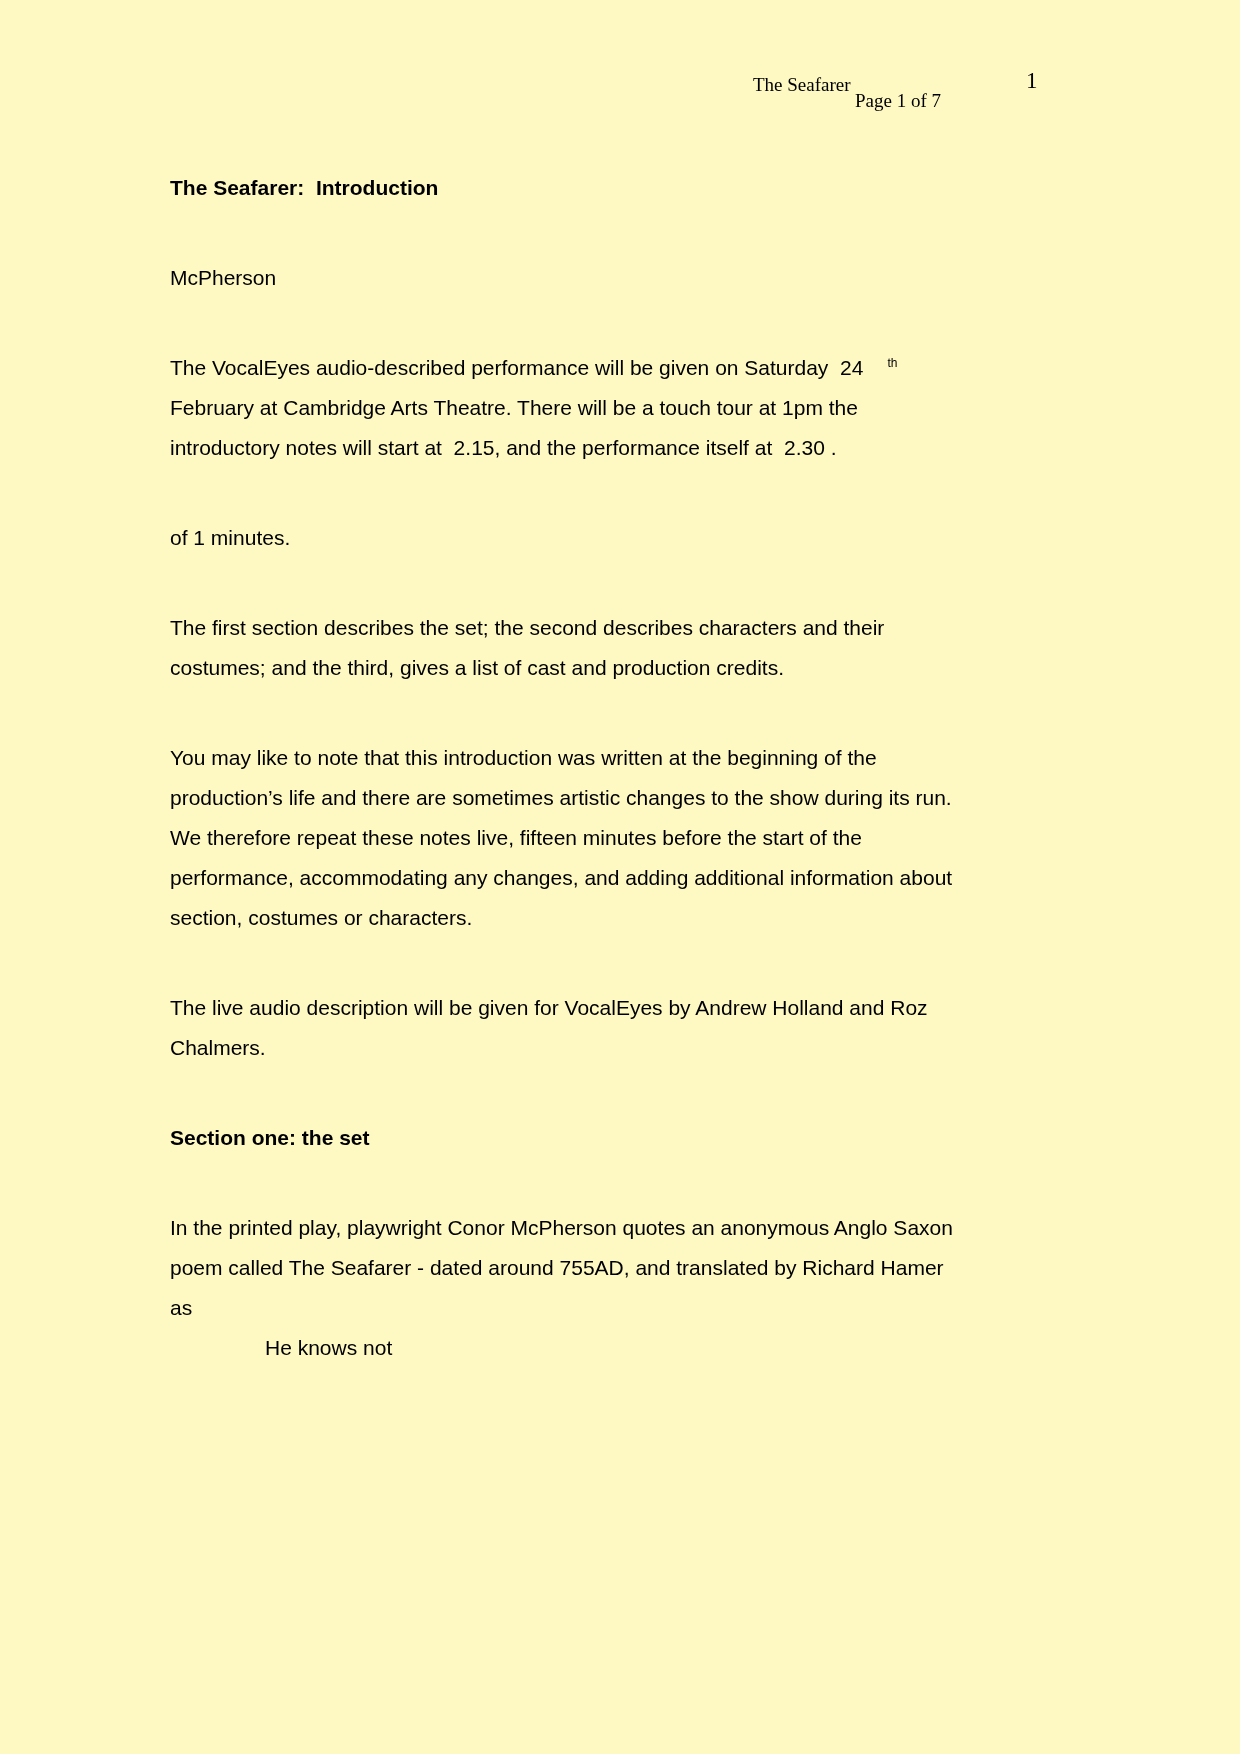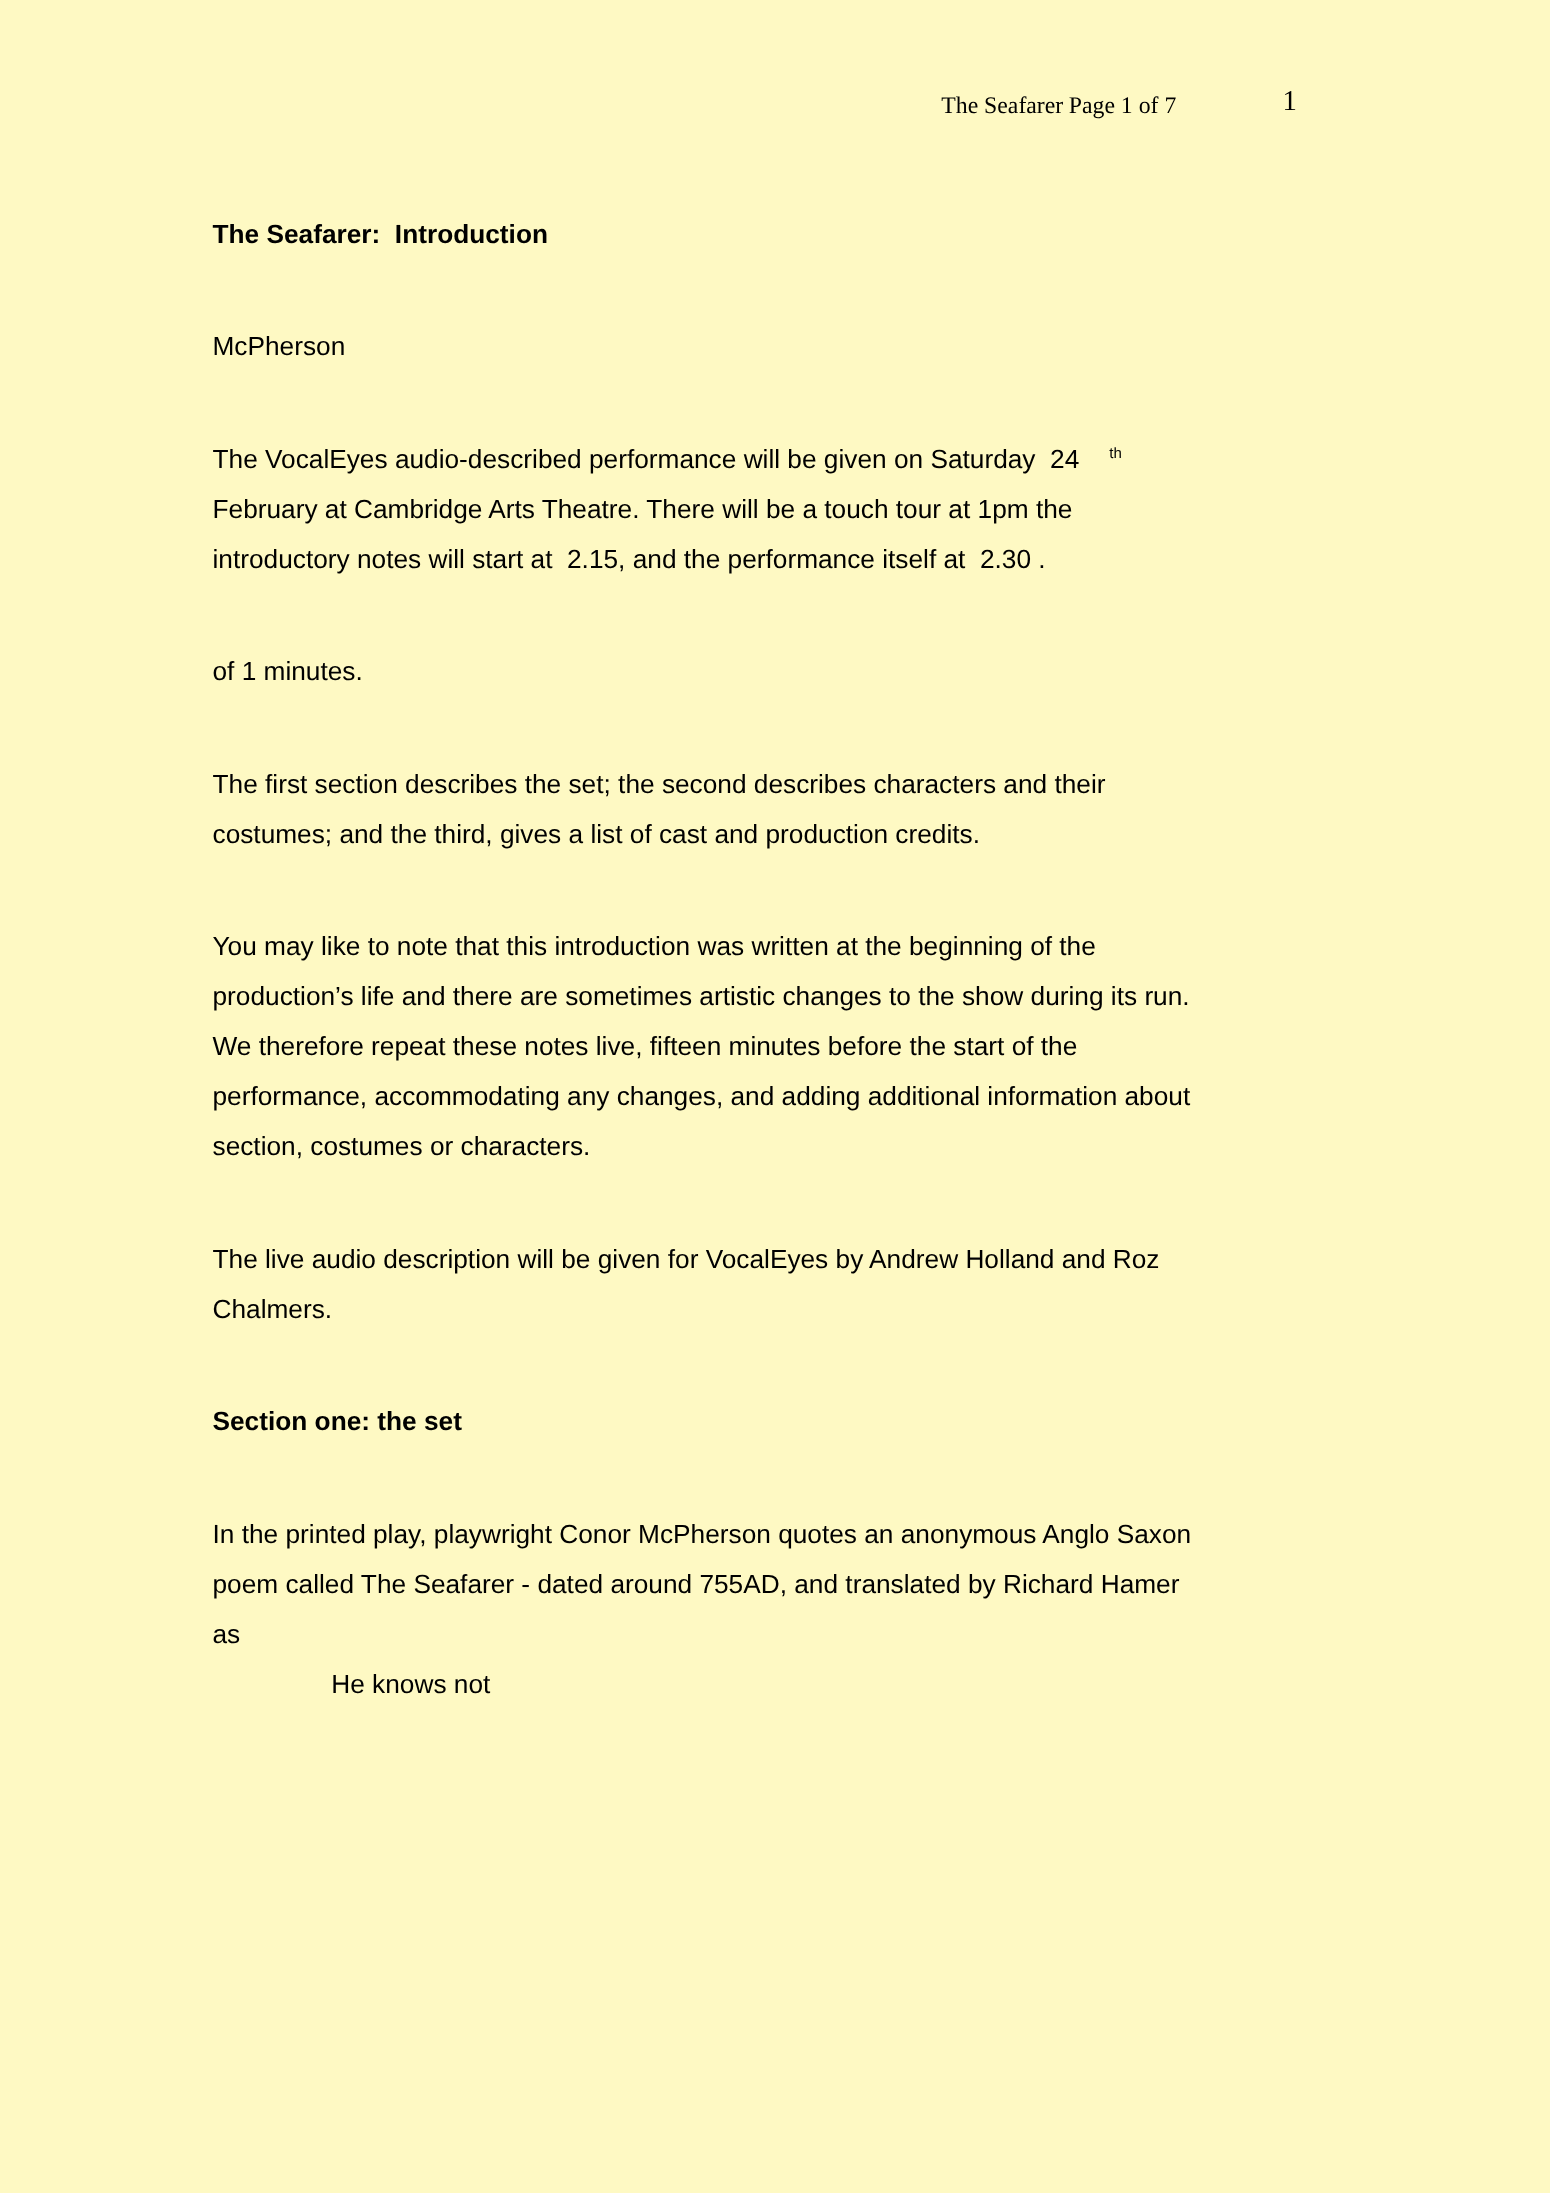--- a/index.html
+++ b/index.html
@@ -28,21 +28,21 @@
   }
   .h-title {
     position: absolute;
     left: 753px;
     top: 74px;
     white-space: pre;
   }
   .h-page {
     position: absolute;
     left: 855px;
-    top: 74px;
+    top: 90px;
     white-space: pre;
   }
   .h-num {
     position: absolute;
     left: 1026px;
     top: 68px;
     font-size: 23px;
   }
   .doc-body {
     position: absolute;

